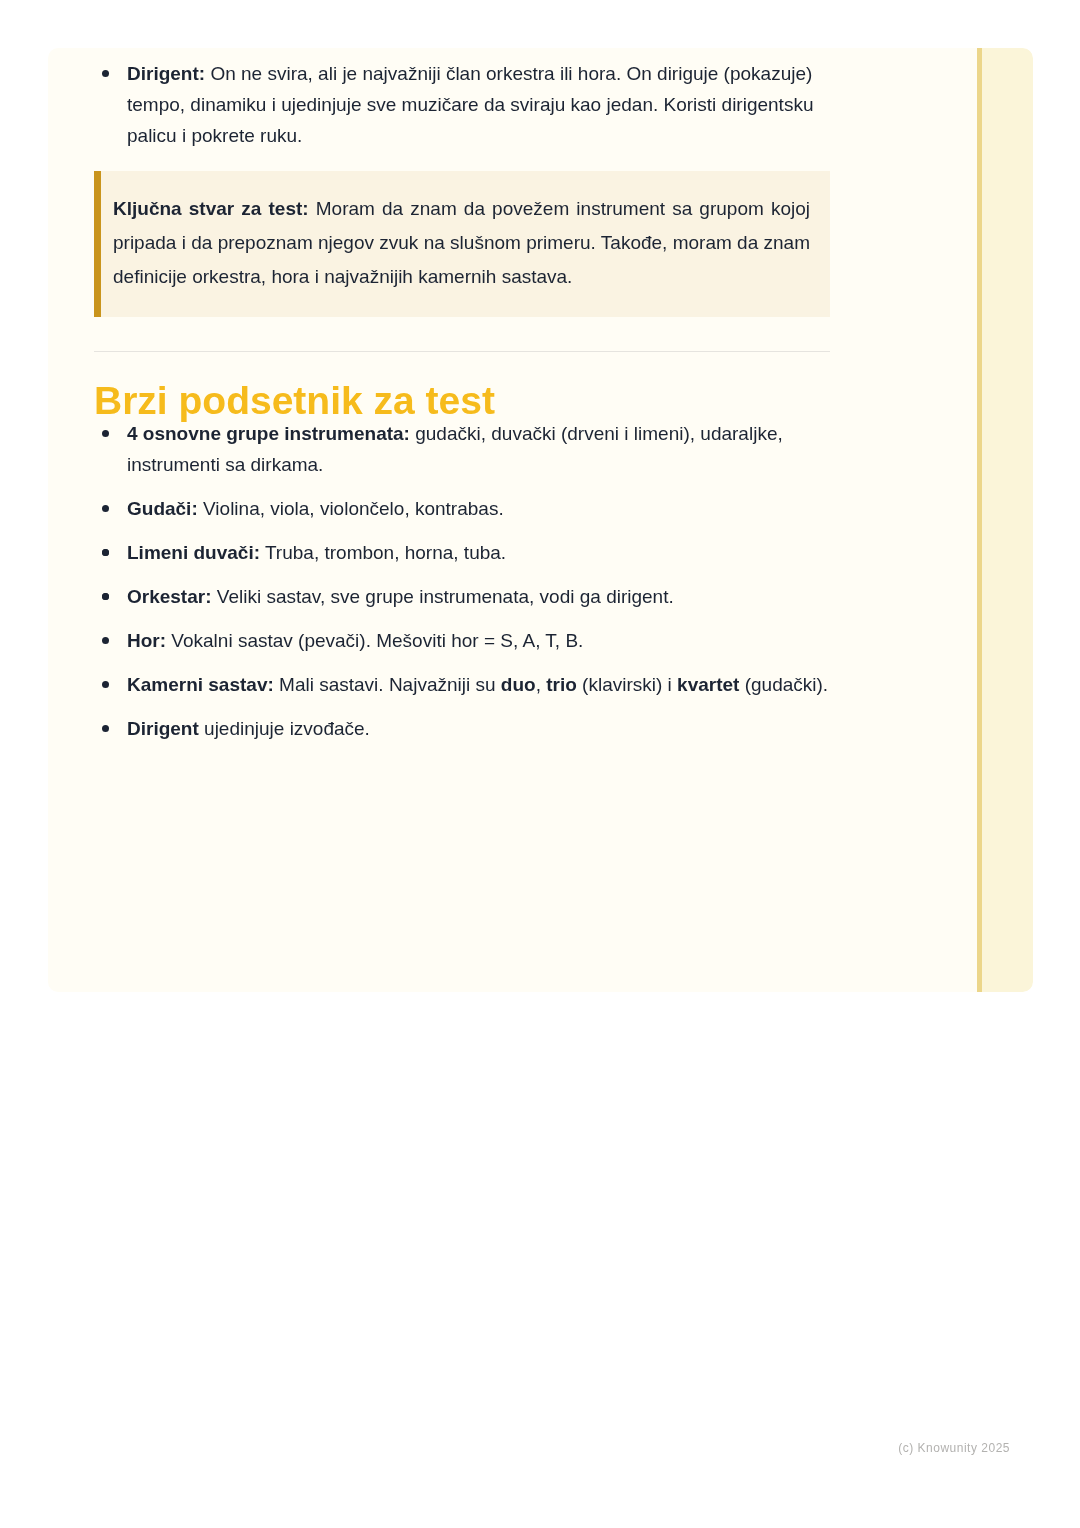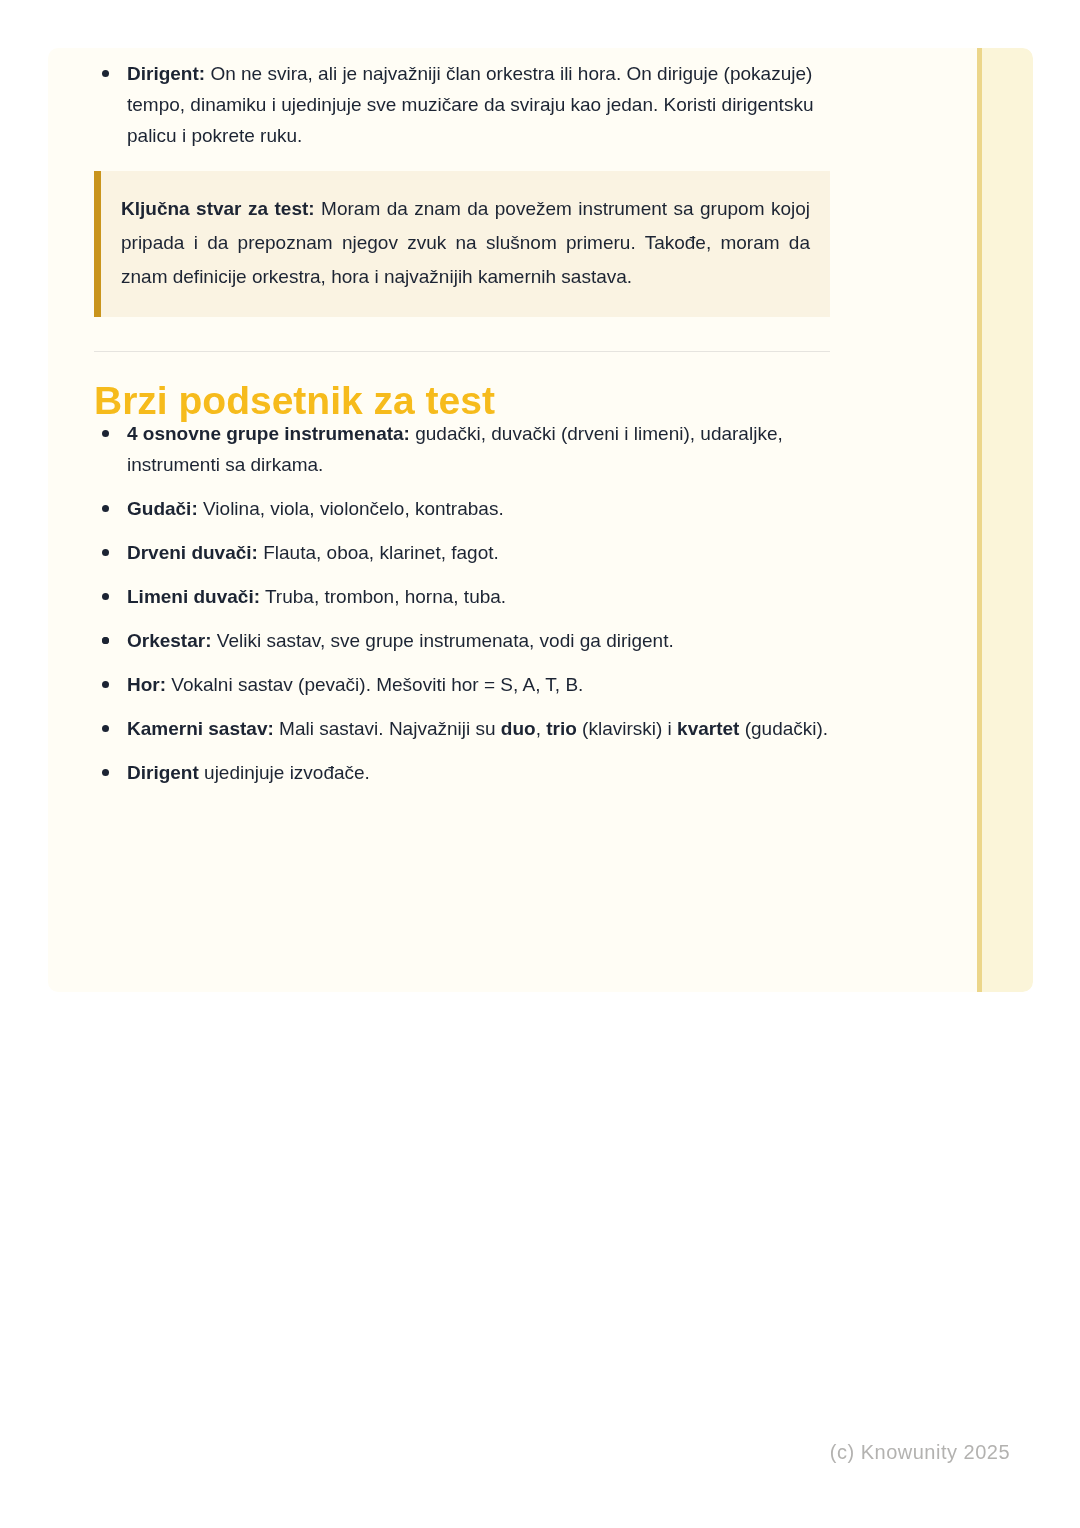--- a/index.html
+++ b/index.html
@@ -61,21 +61,21 @@
   .callout {
     margin-top: 20px;
     background: var(--callout_bg);
     display: flex;
   }
   .callout-bar {
     width: 7px; flex: 0 0 7px;
     background: var(--callout_border);
   }
   .callout-body {
-    padding: 21px 20px 23px 20px;
+    padding: 21px 20px 23px 12px;
   }
   .callout-body p {
     line-height: 34px;
     text-align: justify;
   }
 
   .divider {
     margin-top: 34px;
     height: 0;
     border-top: 1px solid var(--divider);
@@ -87,21 +87,21 @@
     line-height: 34px;
     font-weight: bold;
     color: var(--accent_heading);
   }
 
   .main-list { }
 
   .footer {
     position: absolute;
     top: 1441px; right: 70px;
-    font-size: 20px;
+    font-size: 12px;
     letter-spacing: 0.5px;
     color: var(--footer_text);
   }
 </style>
 </head>
 <body>
 
 <div class="page">
 
   <div class="card">
@@ -131,21 +131,20 @@
           <li>
     <span class="dot"></span>
     <span class="li-text"><strong>4 osnovne grupe instrumenata:</strong><span> gudački, duvački (drveni i limeni), udaraljke, instrumenti sa dirkama.</span></span>
   </li>
           <li>
     <span class="dot"></span>
     <span class="li-text"><strong>Gudači:</strong><span> Violina, viola, violončelo, kontrabas.</span></span>
   </li>
           <li>
     <span class="dot"></span>
-    <span class="li-text"><strong>Drveni duvači:</strong><span> Flauta, oboa, klarinet, fagot.</span></span>
   </li>
           <li>
     <span class="dot"></span>
     <span class="li-text"><strong>Limeni duvači:</strong><span> Truba, trombon, horna, tuba.</span></span>
   </li>
           <li>
     <span class="dot"></span>
   </li>
           <li>
     <span class="dot"></span>

